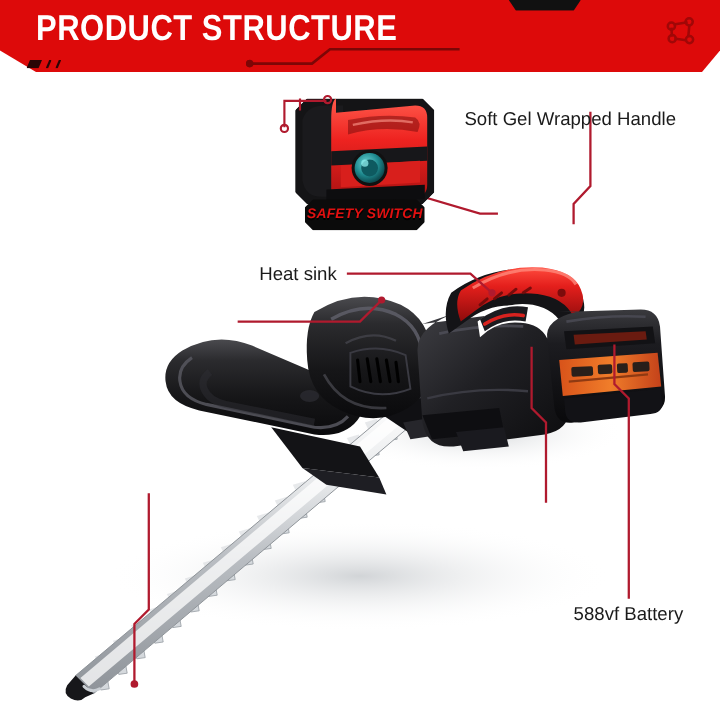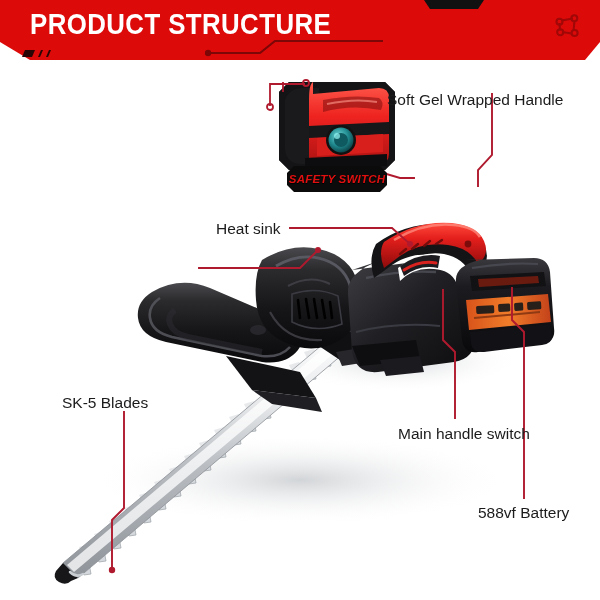--- a/index.html
+++ b/index.html
@@ -50,21 +50,21 @@
     font-family:"Liberation Sans","DejaVu Sans",sans-serif;white-space:nowrap;
   }
   .lbl-soft{left:387px;top:71px;margin-top:20px;}
   .lbl-heat{left:216px;top:220px;}
   .lbl-sub{left:95px;top:259px;}
   .lbl-sk5{left:62px;top:394px;}
   .lbl-main{left:398px;top:425px;}
   .lbl-batt{left:478px;top:504px;}
 
   
-  .inset{position:absolute;left:246px;top:82px;width:116px;height:112px;margin-left:33px;}
+  .inset{position:absolute;left:246px;top:82px;width:116px;height:112px;}
   .inset-body{
     position:absolute;left:0;top:0;width:116px;height:88px;
     background:#121212;
     clip-path:polygon(10px 0,106px 0,116px 10px,116px 78px,106px 88px,10px 88px,0 78px,0 10px);
     overflow:hidden;
   }
   .inset-plate{
     position:absolute;left:8px;top:84px;width:100px;height:26px;background:#0b0b0b;
     clip-path:polygon(7px 0,93px 0,100px 7px,100px 19px,93px 26px,7px 26px,0 19px,0 7px);
   }
@@ -355,17 +355,15 @@
         <path d="M5,36 L5,14 L40,14"></path>
         <path d="M18,22 L18,12"></path>
       </g>
       <circle cx="5" cy="37" r="3" fill="none" stroke="#b01a2e" stroke-width="1.8"></circle>
       <circle cx="41" cy="13" r="3" fill="none" stroke="#b01a2e" stroke-width="1.8"></circle>
     </svg>
   </div>
 
   <div class="label lbl-soft">Soft Gel Wrapped Handle</div>
   <div class="label lbl-heat">Heat sink</div>
-  <div class="label lbl-sk5">SK-5 Blades</div>
-  <div class="label lbl-main">Main handle switch</div>
   <div class="label lbl-batt">588vf Battery</div>
 
 </div>
 
 </body></html>

